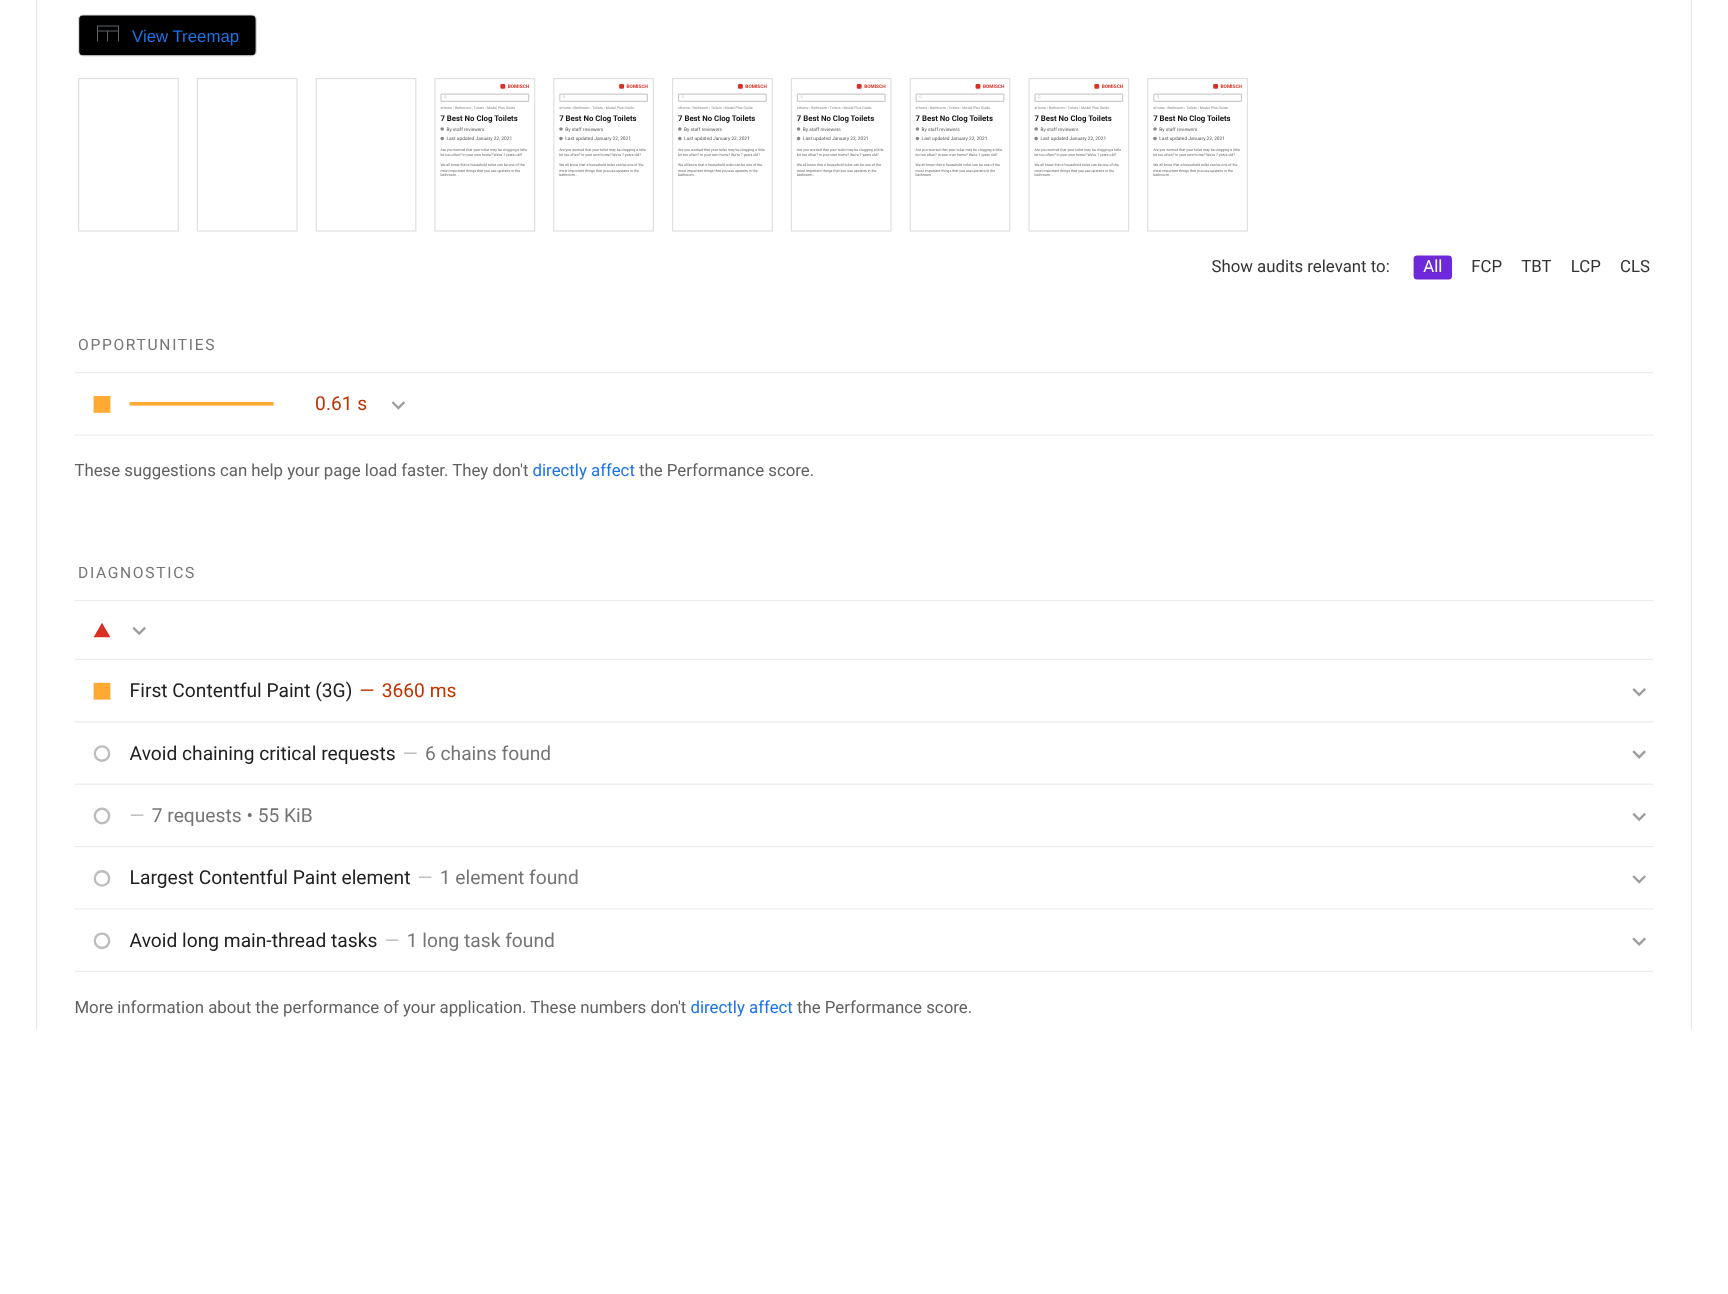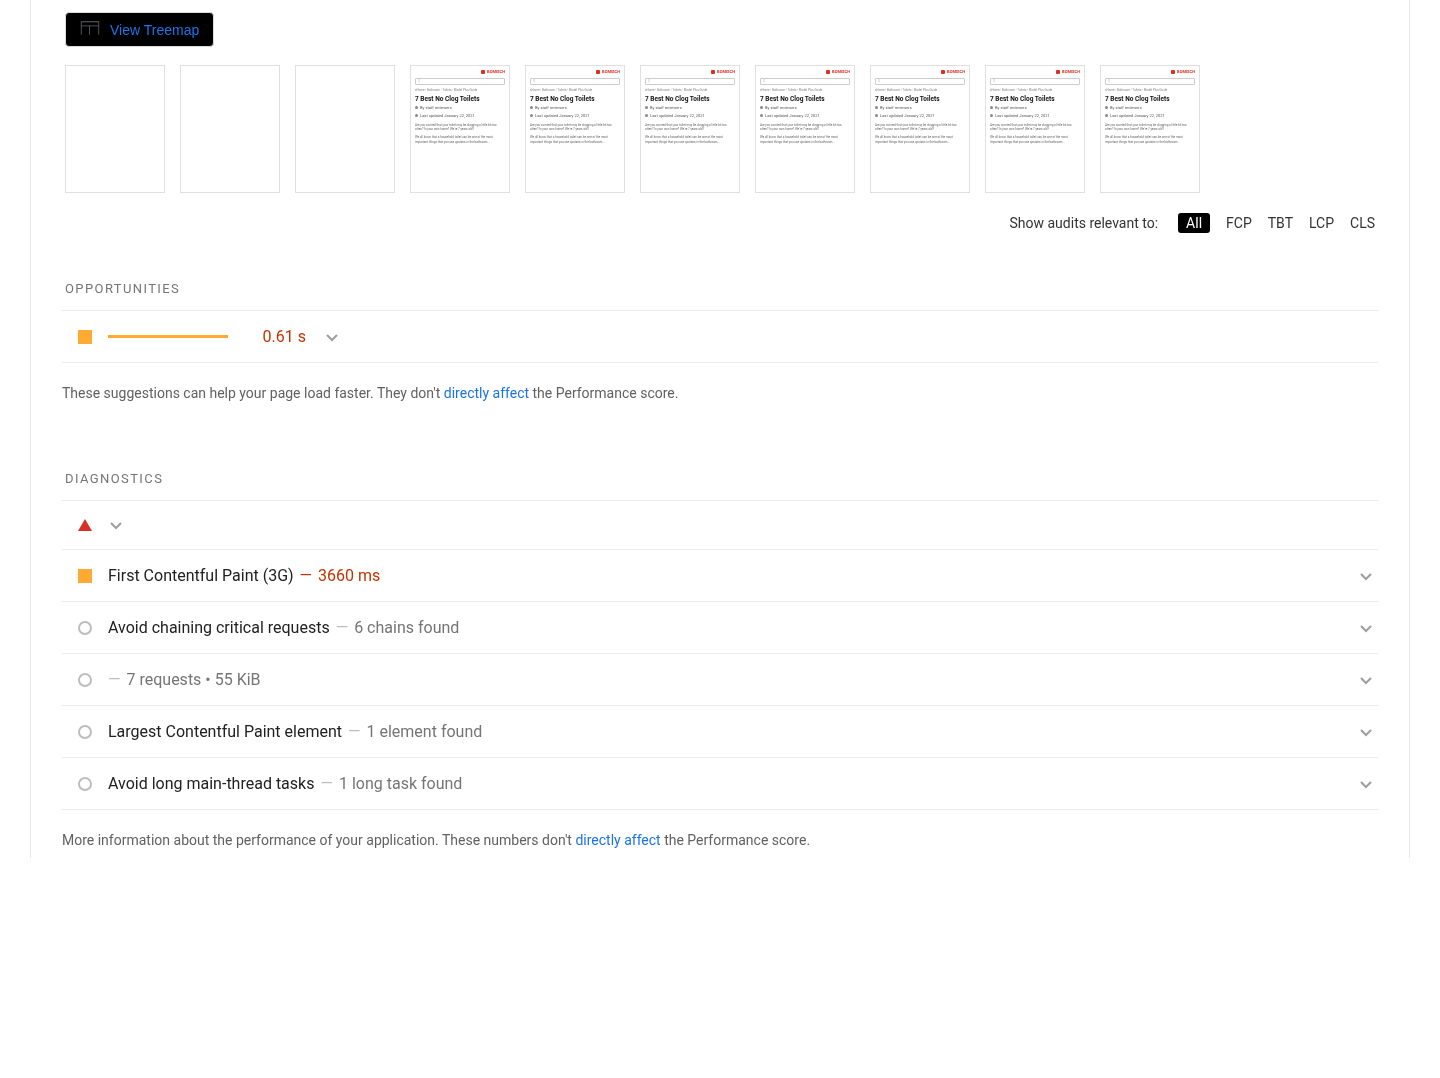--- a/index.html
+++ b/index.html
@@ -34,21 +34,21 @@
   }
   .treemap-btn svg { width: 20px; height: 16px; fill: #5f6368; }
 
   
   .filmstrip {
     padding: 0 34px 14px 34px;
     display: flex;
     gap: 15px;
   }
   .thumb {
-    width: 100px;
+    width: 84px;
     height: 128px;
     border: 1px solid #e0e0e0;
     background: #fff;
     position: relative;
     overflow: hidden;
     text-decoration: underline;
   }
   .thumb-content {
     position: absolute; inset: 4px;
     font-size: 4px;
@@ -79,21 +79,21 @@
     gap: 16px;
     padding: 6px 34px 18px 34px;
     font-size: 14px;
   }
   .filter-label { color: #333; margin-right: 4px; }
   .chip {
     cursor: pointer;
     color: #333;
   }
   .chip.active {
-    background: #000000;
+    background: #6d28d9;
     color: #fff;
     text-decoration: none;
     padding: 2px 8px;
     border-radius: 3px;
   }
 
   
   .section-heading {
     padding: 30px 34px 14px 34px;
     font-size: 13px;

